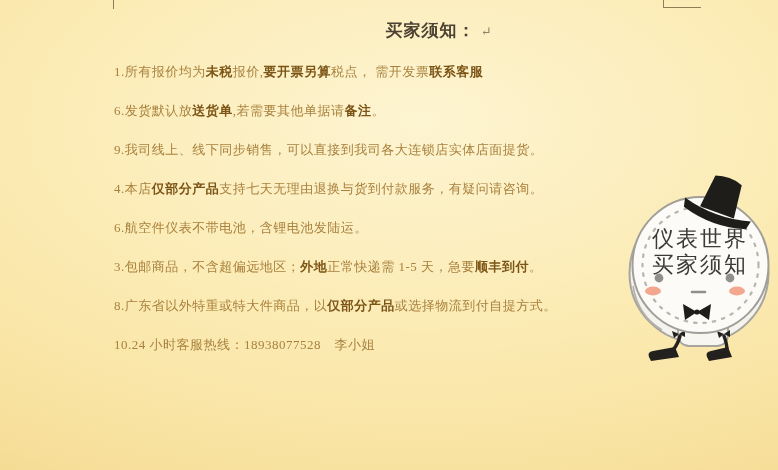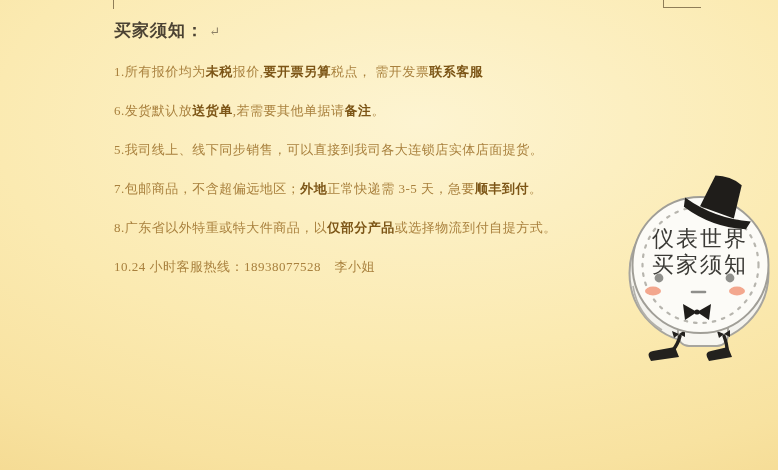--- a/index.html
+++ b/index.html
@@ -15,21 +15,21 @@
   }
   
   .mark{position:absolute;background:#8f7d58;}
   .mark-left-v{left:113px;top:0;width:1px;height:9px;}
   .mark-right-v{left:663px;top:0;width:1px;height:8px;}
   .mark-right-h{left:663px;top:7px;width:38px;height:1px;}
 
   .content{position:absolute;left:114px;top:14px;width:650px;}
   .title{
     margin:8px 0 0 0;font-size:17px;font-weight:bold;color:#4b4233;
-    letter-spacing:1px;line-height:1;
+    letter-spacing:1px;line-height:1;text-align:center;
   }
   .pilcrow{font-size:13px;font-weight:normal;color:#8d8066;margin-left:5px;}
   .notice-line{
     margin:26px 0 0 0;font-size:13px;line-height:1;color:#a9813e;
     letter-spacing:0.5px;white-space:nowrap;
   }
   .seg{color:inherit;}
   .seg.bold{font-weight:bold;color:#7c5516;}
 
   .mascot{position:absolute;left:616px;top:174px;width:162px;height:212px;}
@@ -46,22 +46,24 @@
 
   <div class="mark mark-left-v"></div>
   <div class="mark mark-right-v"></div>
   <div class="mark mark-right-h"></div>
 
   <div class="content">
     <h1 class="title"><span>买家须知：</span><span class="pilcrow">↵</span></h1>
     <div id="notices">
         <p class="notice-line"><span class="seg">1.所有报价均为</span><span class="seg bold">未税</span><span class="seg">报价,</span><span class="seg bold">要开票另算</span><span class="seg">税点， 需开发票</span><span class="seg bold">联系客服</span></p>
         <p class="notice-line"><span class="seg">6.发货默认放</span><span class="seg bold">送货单</span><span class="seg">,若需要其他单据请</span><span class="seg bold">备注</span><span class="seg">。</span></p>
-        <p class="notice-line"><span class="seg">5.我司线上、线下同步销售，可以直接到我司各大连锁店实体店面提货。</span></p>
-        <p class="notice-line"><span class="seg">7.包邮商品，不含超偏远地区；</span><span class="seg bold">外地</span><span class="seg">正常快递需 3-5 天，急要</span><span class="seg bold">顺丰到付</span><span class="seg">。</span></p>
+        <p class="notice-line"><span class="seg">9.我司线上、线下同步销售，可以直接到我司各大连锁店实体店面提货。</span></p>
+        <p class="notice-line"><span class="seg">4.本店</span><span class="seg bold">仅部分产品</span><span class="seg">支持七天无理由退换与货到付款服务，有疑问请咨询。</span></p>
+        <p class="notice-line"><span class="seg">6.航空件仪表不带电池，含锂电池发陆运。</span></p>
+        <p class="notice-line"><span class="seg">3.包邮商品，不含超偏远地区；</span><span class="seg bold">外地</span><span class="seg">正常快递需 1-5 天，急要</span><span class="seg bold">顺丰到付</span><span class="seg">。</span></p>
         <p class="notice-line"><span class="seg">8.广东省以外特重或特大件商品，以</span><span class="seg bold">仅部分产品</span><span class="seg">或选择物流到付自提方式。</span></p>
         <p class="notice-line"><span class="seg">10.24 小时客服热线：18938077528　李小姐</span></p>
       </div>
   </div>
 
   <div class="mascot">
     <svg viewBox="0 0 162 212">
 
       <circle cx="83" cy="99" r="69.5" fill="#f4f3ee" stroke="#a7a59e" stroke-width="2"></circle>
       <path d="M17,112 Q22,142 46,156" fill="none" stroke="#b3b1aa" stroke-width="1.6"></path>

